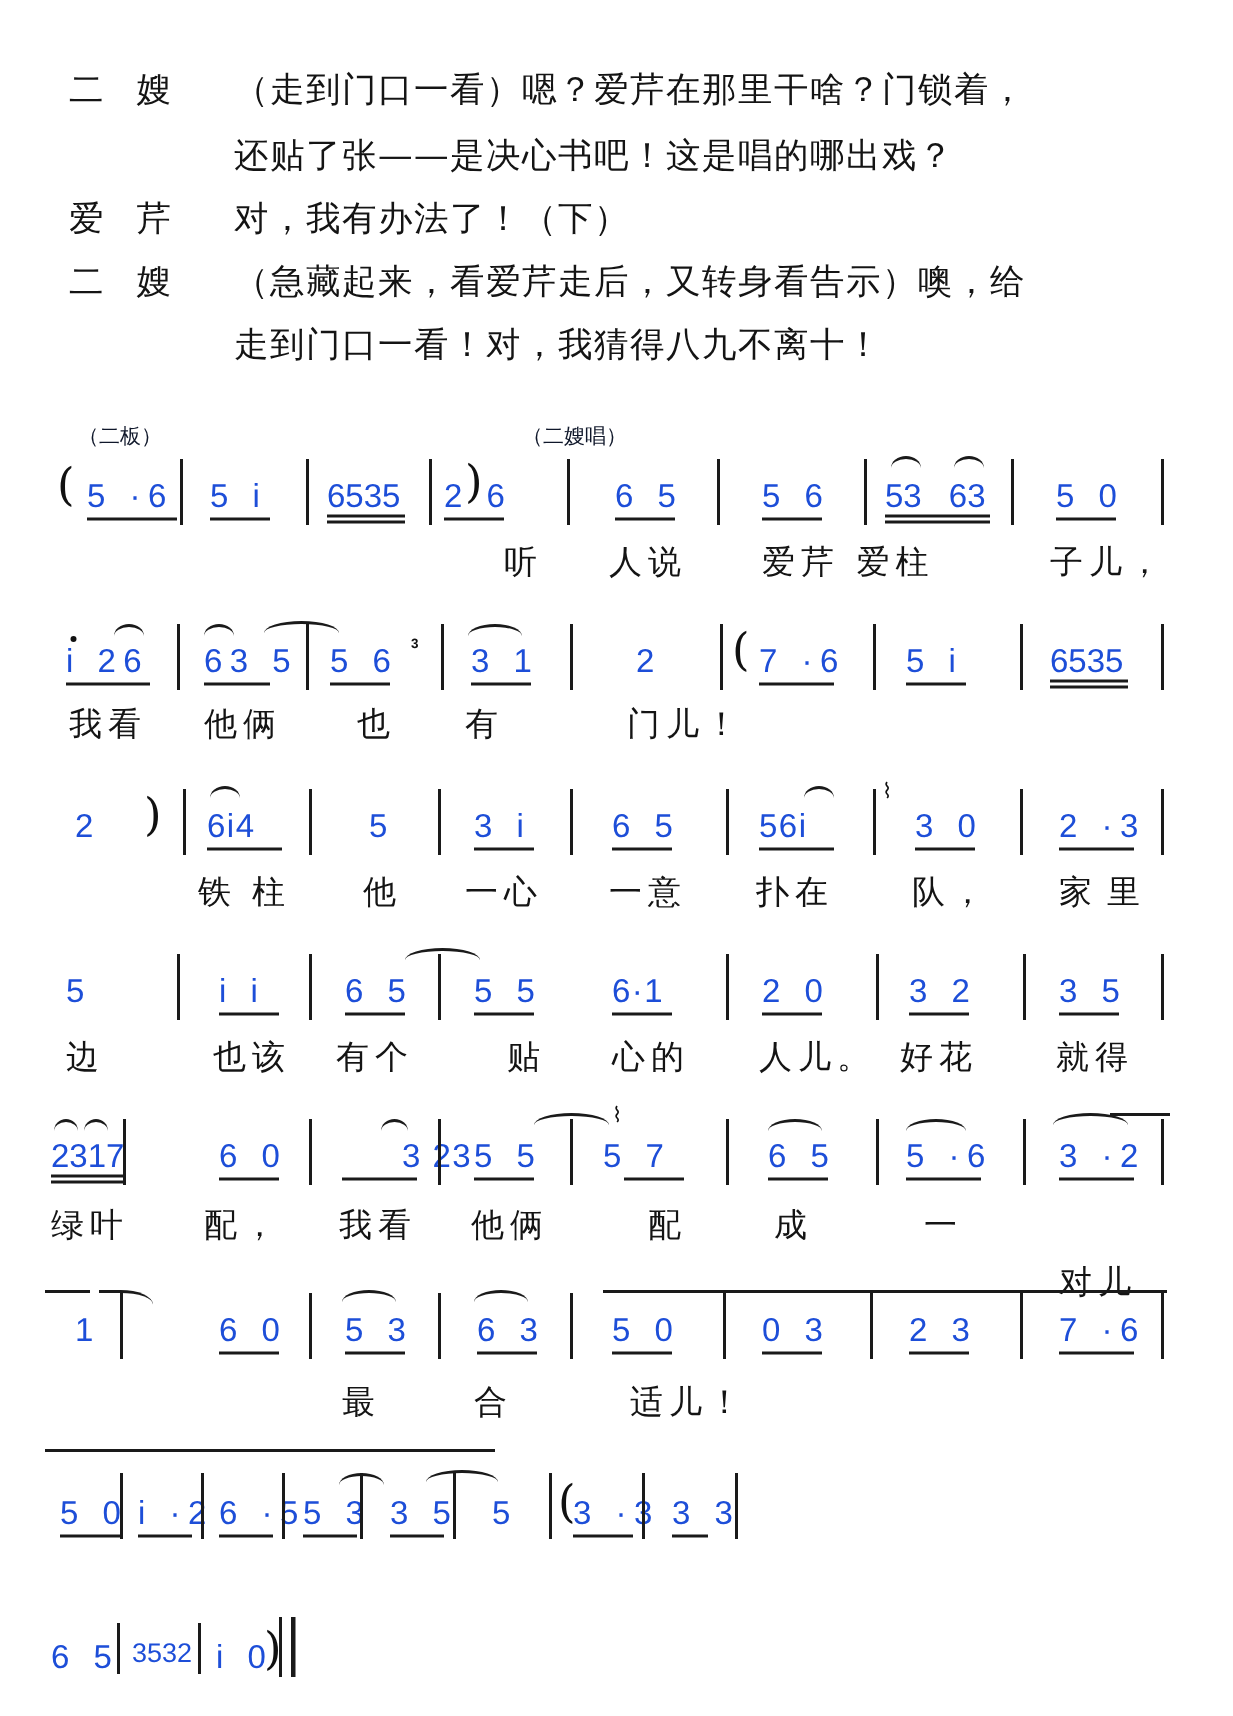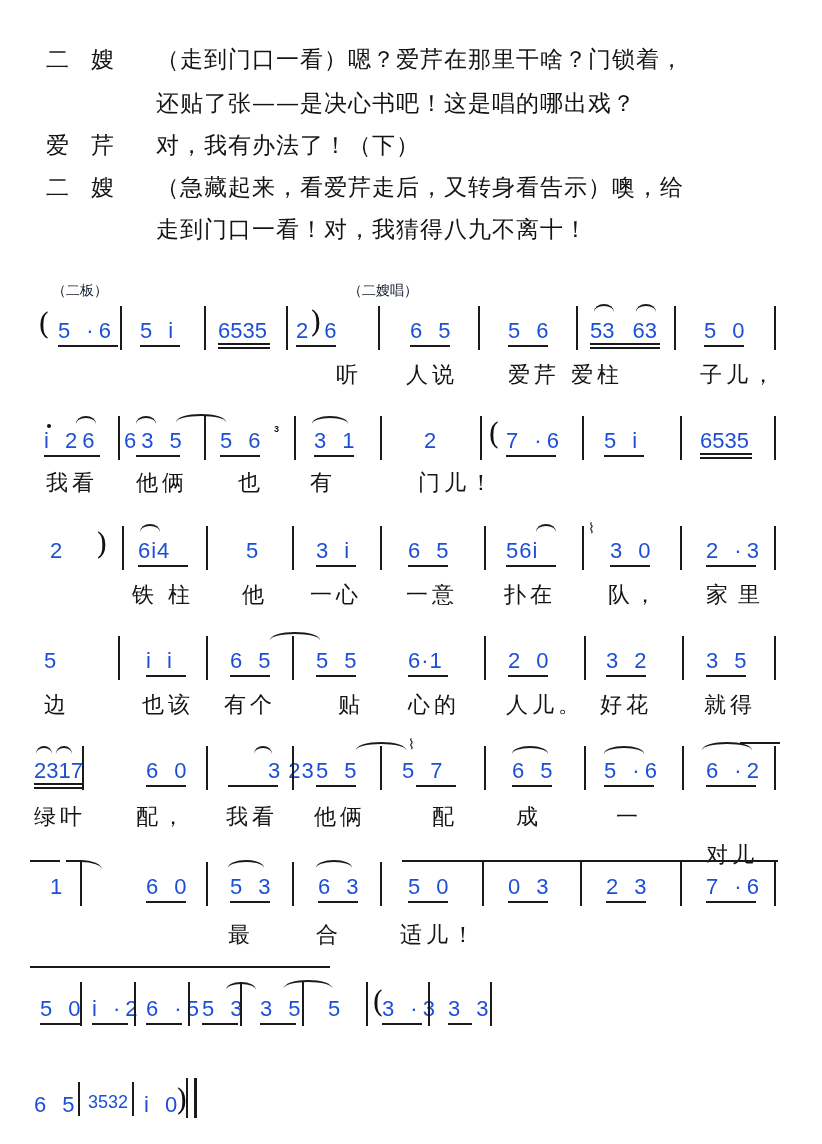--- a/index.html
+++ b/index.html
@@ -94,21 +94,21 @@
 </div>
 
 <div class="row" style="top:410px;">
   <div class="arc" style="left:76px;top:6px;width:20px;"></div>
   <div class="note" style="left:44px;top:18px;">i 26</div>
   <div class="dot" style="left:47px;top:14px;"></div>
   <div class="ul" style="left:44px;top:45px;width:56px;"></div>
   <div class="bar" style="left:118px;top:6px;height:44px;"></div>
   <div class="arc" style="left:136px;top:6px;width:20px;"></div>
   <div class="arc" style="left:176px;top:4px;width:50px;"></div>
-  <div class="note" style="left:124px;top:18px;">63 5</div>
+  <div class="note" style="left:136px;top:18px;">63 5</div>
   <div class="ul" style="left:136px;top:45px;width:44px;"></div>
   <div class="bar" style="left:204px;top:6px;height:44px;"></div>
   <div class="note" style="left:220px;top:18px;">5 6</div>
   <div class="grace" style="left:274px;top:14px;">3</div>
   <div class="ul" style="left:220px;top:45px;width:40px;"></div>
   <div class="bar" style="left:294px;top:6px;height:44px;"></div>
   <div class="arc" style="left:312px;top:6px;width:36px;"></div>
   <div class="note" style="left:314px;top:18px;">3 1</div>
   <div class="ul" style="left:314px;top:45px;width:40px;"></div>
   <div class="bar" style="left:380px;top:6px;height:44px;"></div>
@@ -227,21 +227,21 @@
   <div class="arc" style="left:512px;top:6px;width:36px;"></div>
   <div class="note" style="left:512px;top:18px;">6 5</div>
   <div class="ul" style="left:512px;top:45px;width:40px;"></div>
   <div class="bar" style="left:584px;top:6px;height:44px;"></div>
   <div class="arc" style="left:604px;top:6px;width:40px;"></div>
   <div class="note" style="left:604px;top:18px;">5 ·6</div>
   <div class="ul" style="left:604px;top:45px;width:50px;"></div>
   <div class="bar" style="left:682px;top:6px;height:44px;"></div>
   <div class="arc" style="left:702px;top:2px;width:50px;"></div>
   <div class="longslur" style="left:740px;top:2px;width:40px;"></div>
-  <div class="note" style="left:706px;top:18px;">6 ·2</div>
+  <div class="note" style="left:706px;top:18px;">3 ·2</div>
   <div class="ul" style="left:706px;top:45px;width:50px;"></div>
   <div class="bar" style="left:774px;top:6px;height:44px;"></div>
   <div class="lyric" style="left:34px;top:62px;">绿叶</div>
   <div class="lyric" style="left:136px;top:62px;">配，</div>
   <div class="lyric" style="left:226px;top:62px;">我看</div>
   <div class="lyric" style="left:314px;top:62px;">他俩</div>
   <div class="lyric" style="left:432px;top:62px;">配</div>
   <div class="lyric" style="left:516px;top:62px;">成</div>
   <div class="lyric" style="left:616px;top:62px;">一</div>
   <div class="lyric" style="left:706px;top:62px;margin-top:38px;">对儿</div>
@@ -271,21 +271,21 @@
   <div class="ul" style="left:508px;top:51px;width:40px;"></div>
   <div class="bar" style="left:580px;top:12px;height:44px;"></div>
   <div class="note" style="left:606px;top:24px;">2 3</div>
   <div class="ul" style="left:606px;top:51px;width:40px;"></div>
   <div class="bar" style="left:680px;top:12px;height:44px;"></div>
   <div class="note" style="left:706px;top:24px;">7 ·6</div>
   <div class="ul" style="left:706px;top:51px;width:50px;"></div>
   <div class="bar" style="left:774px;top:12px;height:44px;"></div>
   <div class="lyric" style="left:228px;top:70px;">最</div>
   <div class="lyric" style="left:316px;top:70px;">合</div>
-  <div class="lyric" style="left:400px;top:70px;">适儿！</div>
+  <div class="lyric" style="left:420px;top:70px;">适儿！</div>
 </div>
 
 <div class="row" style="top:960px;">
   <div class="longslur" style="left:30px;top:6px;width:300px;"></div>
   <div class="note" style="left:40px;top:36px;">5 0</div>
   <div class="ul" style="left:40px;top:63px;width:40px;"></div>
   <div class="bar" style="left:80px;top:22px;height:44px;"></div>
   <div class="note" style="left:92px;top:36px;">i ·2</div>
   <div class="ul" style="left:92px;top:63px;width:36px;"></div>
   <div class="bar" style="left:134px;top:22px;height:44px;"></div>

